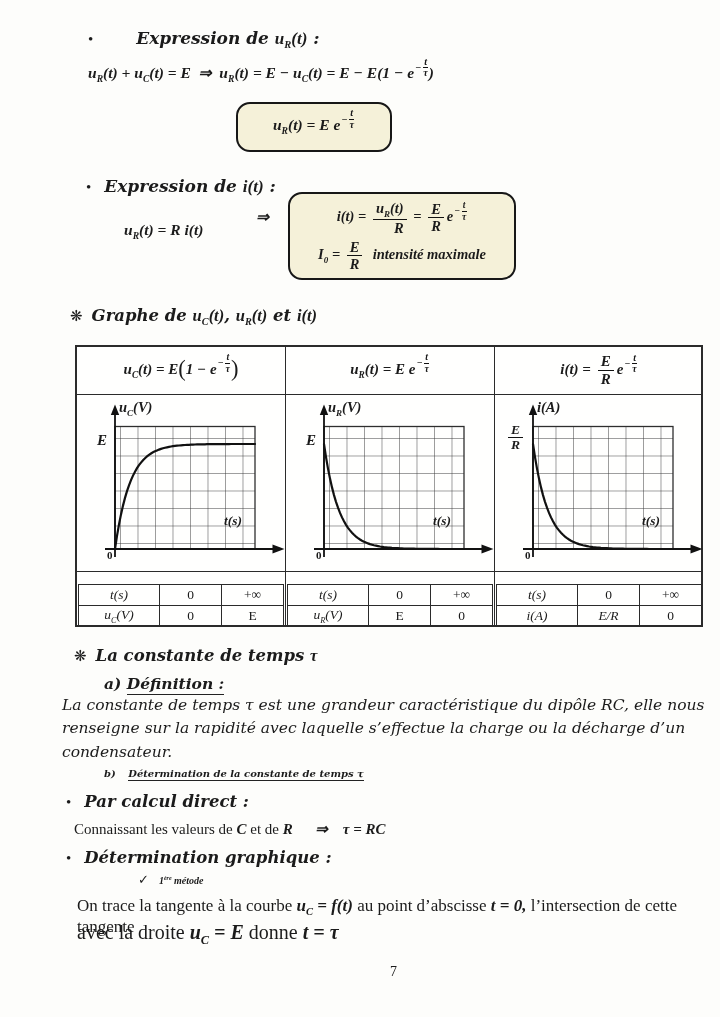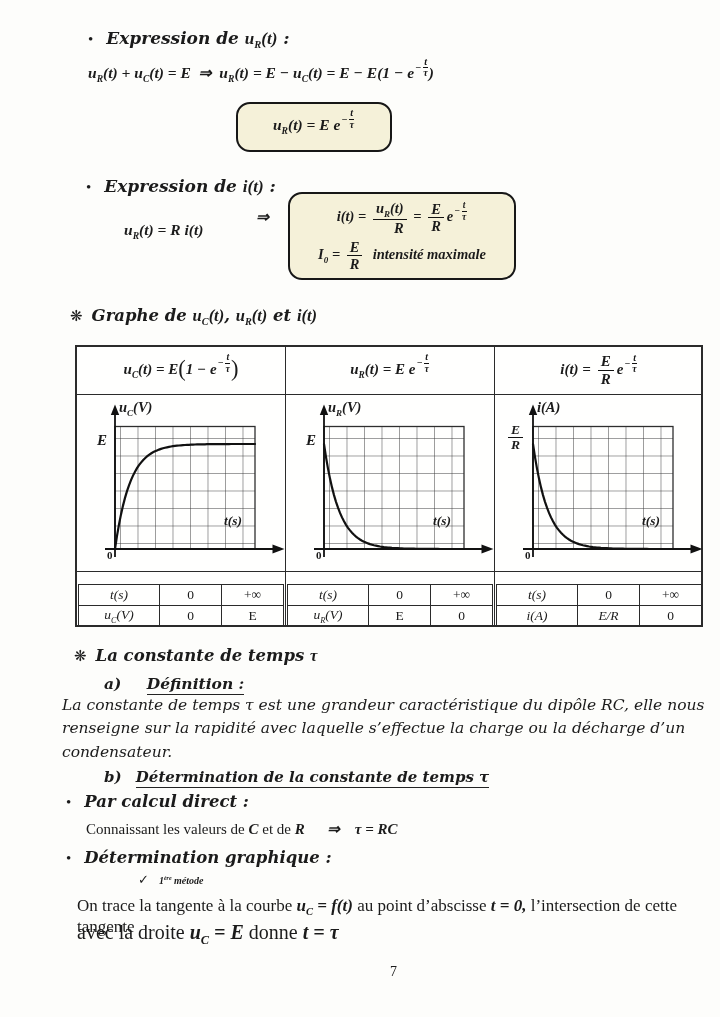--- a/index.html
+++ b/index.html
@@ -56,21 +56,21 @@
   .sym{font-family:"DejaVu Sans",sans-serif;font-style:normal;font-weight:400;font-size:15px;}
   .chk{font-family:"DejaVu Sans",sans-serif;font-size:13px;}
 </style>
 </head>
 <body>
 
 <div class="page">
 
   <div class="abs brow" style="left:88px;top:28px;">
     <span class="blt">•</span>
-    <span class="scr" style="font-size:17px;"><span>Expression de </span><span class="mth">u</span><sub class="mth">R</sub><span class="mth">(t)</span><span> :</span></span>
+    <span class="scr" style="font-size:17px;margin-left:30px;"><span>Expression de </span><span class="mth">u</span><sub class="mth">R</sub><span class="mth">(t)</span><span> :</span></span>
   </div>
   <div class="abs" style="left:88px;top:64px;font-size:15.5px;"><span class="mth">u</span><sub class="mth">R</sub><span class="mth">(t) + u</span><sub class="mth">C</sub><span class="mth">(t) = E</span><span> </span><span class="mth">⇒</span><span> </span><span class="mth">u</span><sub class="mth">R</sub><span class="mth">(t) = E − u</span><sub class="mth">C</sub><span class="mth">(t) = E − E(1 − e</span><span class="expf">−<span class="sfrac">
           <span class="sn mth">t</span>
           <span class="sd mth">τ</span>
         </span></span><span class="mth">)</span></div>
   <div class="abs fbox" style="left:236px;top:102px;width:156px;height:50px;font-size:15.5px;">
     <div><span class="mth">u</span><sub class="mth">R</sub><span class="mth">(t) = E e</span><span class="expf">−<span class="sfrac">
             <span class="sn mth">t</span>
             <span class="sd mth">τ</span>
           </span></span></div>
@@ -244,35 +244,35 @@
         </table>
     </div>
   </div>
 
   <div class="abs brow" style="left:74px;top:646px;gap:9px;">
     <span class="sym">❋</span>
     <span class="scr" style="font-size:16.5px;"><span>La constante de temps </span><span class="mth">τ</span></span>
   </div>
   <div class="abs scr" style="left:104px;top:674px;font-size:15.5px;">
     <span>a)</span>
-    <span class="ulab" style="margin-left:20px;">Définition :</span>
+    <span class="ulab" style="margin-left:0;">Définition :</span>
   </div>
   <div class="abs" style="left:62px;top:694px;width:652px;font-size:15.5px;line-height:1.5;
        font-family:'DejaVu Serif',serif;font-style:italic;">La constante de temps τ est une grandeur caractéristique du dipôle RC, elle nous renseigne sur la rapidité avec laquelle s’effectue la charge ou la décharge d’un condensateur.</div>
 
-  <div class="abs scr" style="left:104px;top:768px;font-size:15px;">
+  <div class="abs scr" style="left:104px;top:768px;font-size:10px;">
     <span>b)</span>
     <span class="ulab" style="margin-left:9px;">Détermination de la constante de temps τ</span>
   </div>
 
   <div class="abs brow" style="left:66px;top:792px;">
     <span class="blt">•</span>
     <span class="scr" style="font-size:16.5px;">Par calcul direct :</span>
   </div>
-  <div class="abs pln" style="left:86px;top:820px;font-size:15px;"><span>Connaissant les valeurs de </span><span class="mth">C</span><span> et de </span><span class="mth">R</span><span>  </span><span class="mth">⇒</span><span>  </span><span class="mth">τ = RC</span></div>
+  <div class="abs pln" style="left:74px;top:820px;font-size:15px;"><span>Connaissant les valeurs de </span><span class="mth">C</span><span> et de </span><span class="mth">R</span><span>  </span><span class="mth">⇒</span><span>  </span><span class="mth">τ = RC</span></div>
 
   <div class="abs brow" style="left:66px;top:848px;">
     <span class="blt">•</span>
     <span class="scr" style="font-size:16.5px;">Détermination graphique :</span>
   </div>
   <div class="abs brow" style="left:138px;top:872px;gap:10px;">
     <span class="chk">✓</span>
     <span style="font-size:10px;"><span class="mth">1</span><sup class="sup2 mth">ère</sup><span class="mth"> métode</span></span>
   </div>
 

